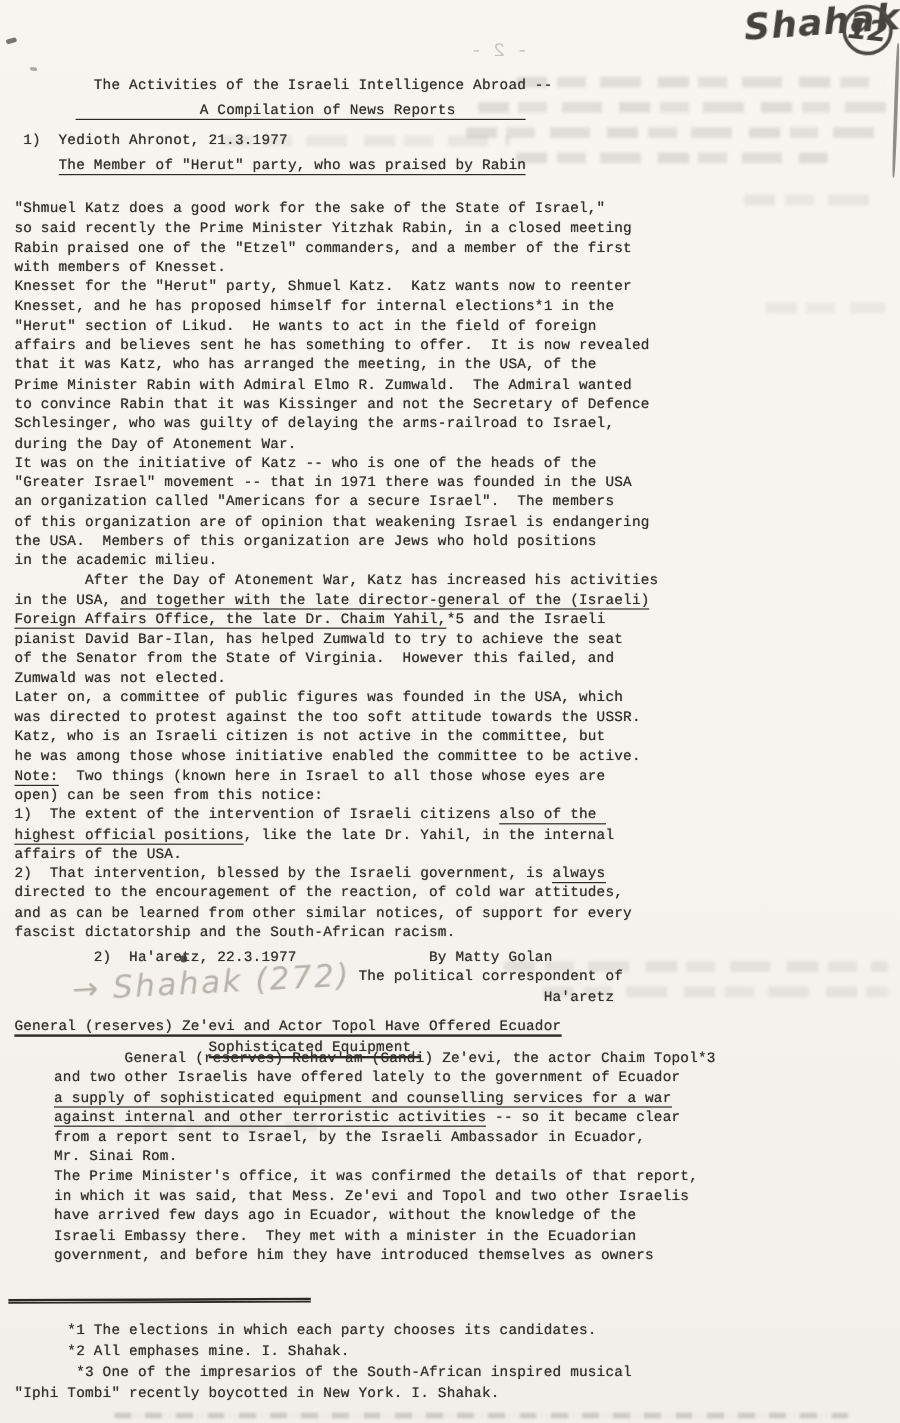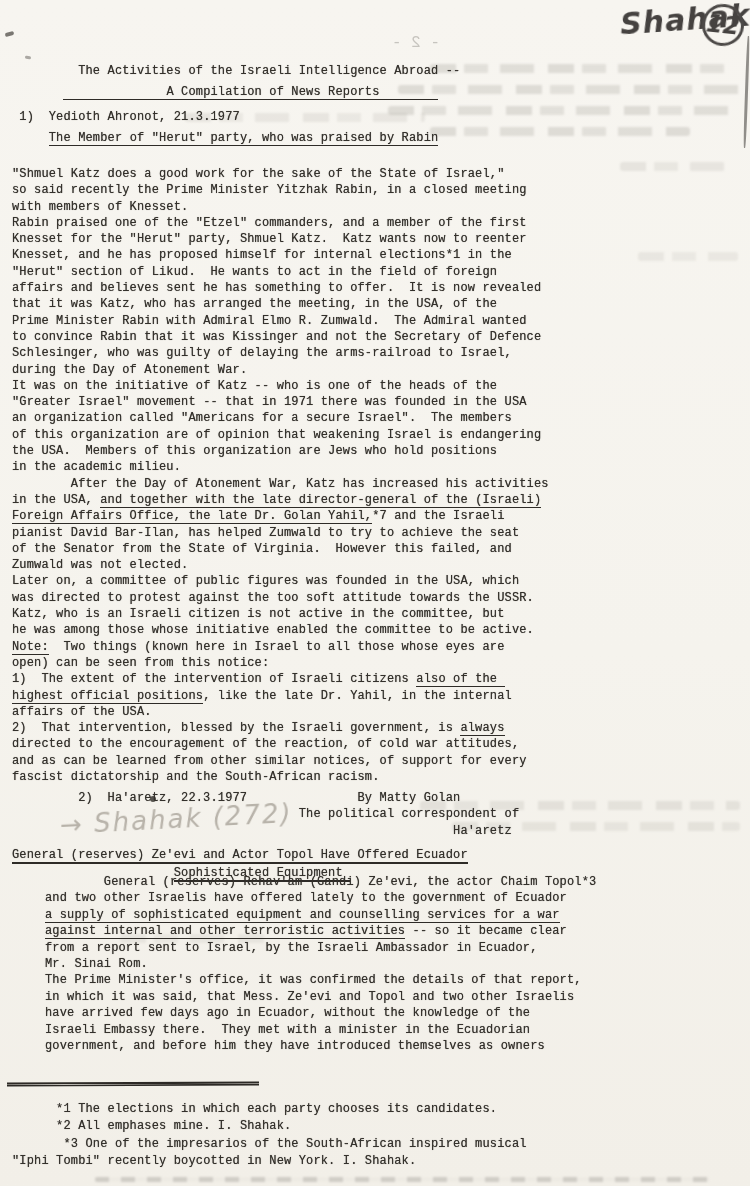--- a/index.html
+++ b/index.html
@@ -125,40 +125,40 @@
       <div class="tline"><span>         The Activities of the Israeli Intelligence Abroad --</span></div>
       <div class="tline"><span>       </span><span class="u">              A Compilation of News Reports        </span></div>
     </div>
   <div id="block-item1" class="typed">
       <div class="tline"><span> 1)  Yedioth Ahronot, 21.3.1977</span></div>
       <div class="tline"><span>     </span><span class="u">The Member of "Herut" party, who was praised by Rabin</span></div>
     </div>
   <div id="block-para1" class="typed">
       <div class="tline"><span>"Shmuel Katz does a good work for the sake of the State of Israel,"</span></div>
       <div class="tline"><span>so said recently the Prime Minister Yitzhak Rabin, in a closed meeting</span></div>
+      <div class="tline"><span>Rabin praised one of the "Etzel" commanders, and a member of the first</span></div>
       <div class="tline"><span>with members of Knesset.</span></div>
-      <div class="tline"><span>Rabin praised one of the "Etzel" commanders, and a member of the first</span></div>
       <div class="tline"><span>Knesset for the "Herut" party, Shmuel Katz.  Katz wants now to reenter</span></div>
       <div class="tline"><span>Knesset, and he has proposed himself for internal elections*1 in the</span></div>
       <div class="tline"><span>"Herut" section of Likud.  He wants to act in the field of foreign</span></div>
       <div class="tline"><span>affairs and believes sent he has something to offer.  It is now revealed</span></div>
       <div class="tline"><span>that it was Katz, who has arranged the meeting, in the USA, of the</span></div>
       <div class="tline"><span>Prime Minister Rabin with Admiral Elmo R. Zumwald.  The Admiral wanted</span></div>
       <div class="tline"><span>to convince Rabin that it was Kissinger and not the Secretary of Defence</span></div>
       <div class="tline"><span>Schlesinger, who was guilty of delaying the arms-railroad to Israel,</span></div>
       <div class="tline"><span>during the Day of Atonement War.</span></div>
       <div class="tline"><span>It was on the initiative of Katz -- who is one of the heads of the</span></div>
       <div class="tline"><span>"Greater Israel" movement -- that in 1971 there was founded in the USA</span></div>
       <div class="tline"><span>an organization called "Americans for a secure Israel".  The members</span></div>
       <div class="tline"><span>of this organization are of opinion that weakening Israel is endangering</span></div>
       <div class="tline"><span>the USA.  Members of this organization are Jews who hold positions</span></div>
       <div class="tline"><span>in the academic milieu.</span></div>
       <div class="tline"><span>        After the Day of Atonement War, Katz has increased his activities</span></div>
       <div class="tline"><span>in the USA, </span><span class="u">and together with the late director-general of the (Israeli)</span></div>
-      <div class="tline"><span class="u">Foreign Affairs Office, the late Dr. Golan Yahil,</span><span>*7 and the Israeli</span></div>
+      <div class="tline"><span class="u">Foreign Affairs Office, the late Dr. Chaim Yahil,</span><span>*5 and the Israeli</span></div>
       <div class="tline"><span>pianist David Bar-Ilan, has helped Zumwald to try to achieve the seat</span></div>
       <div class="tline"><span>of the Senator from the State of Virginia.  However this failed, and</span></div>
       <div class="tline"><span>Zumwald was not elected.</span></div>
       <div class="tline"><span>Later on, a committee of public figures was founded in the USA, which</span></div>
       <div class="tline"><span>was directed to protest against the too soft attitude towards the USSR.</span></div>
       <div class="tline"><span>Katz, who is an Israeli citizen is not active in the committee, but</span></div>
       <div class="tline"><span>he was among those whose initiative enabled the committee to be active.</span></div>
       <div class="tline"><span class="u">Note:</span><span>  Two things (known here in Israel to all those whose eyes are</span></div>
       <div class="tline"><span>open) can be seen from this notice:</span></div>
       <div class="tline"><span>1)  The extent of the intervention of Israeli citizens </span><span class="u">also of the </span></div>

